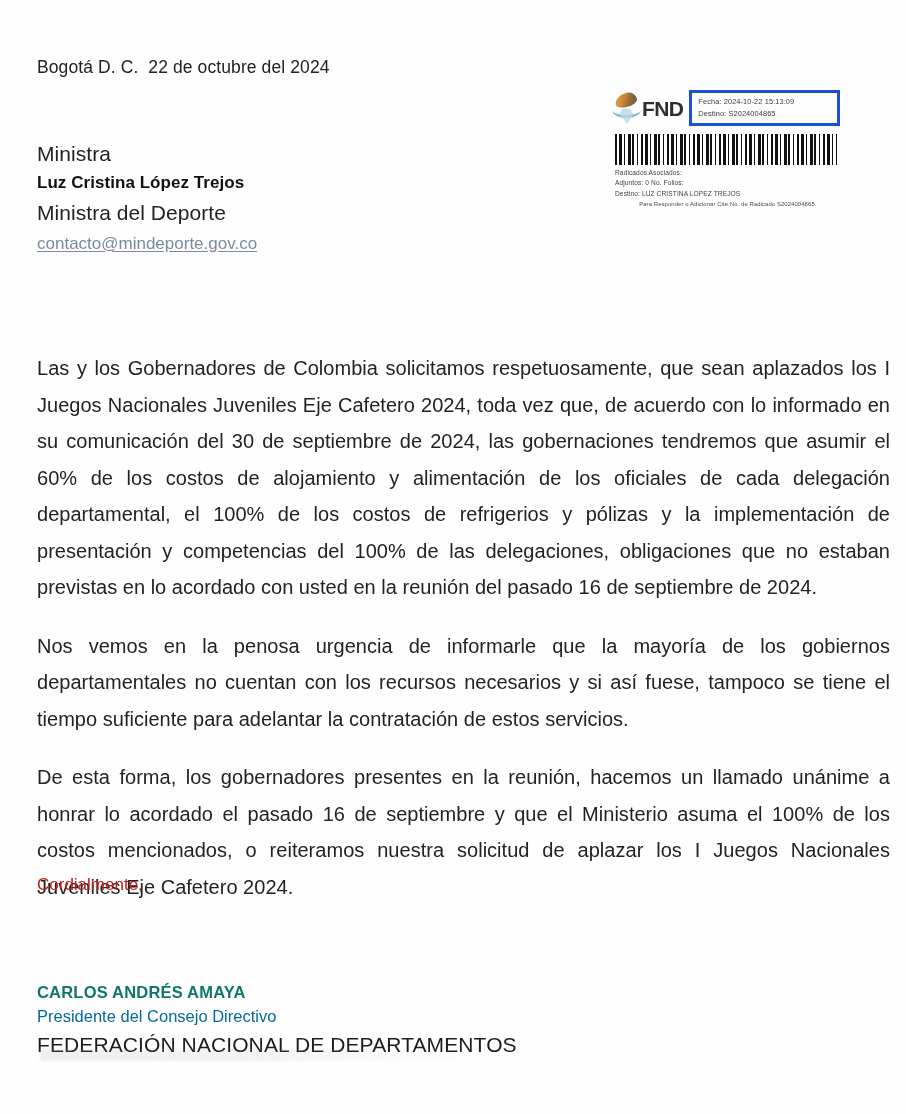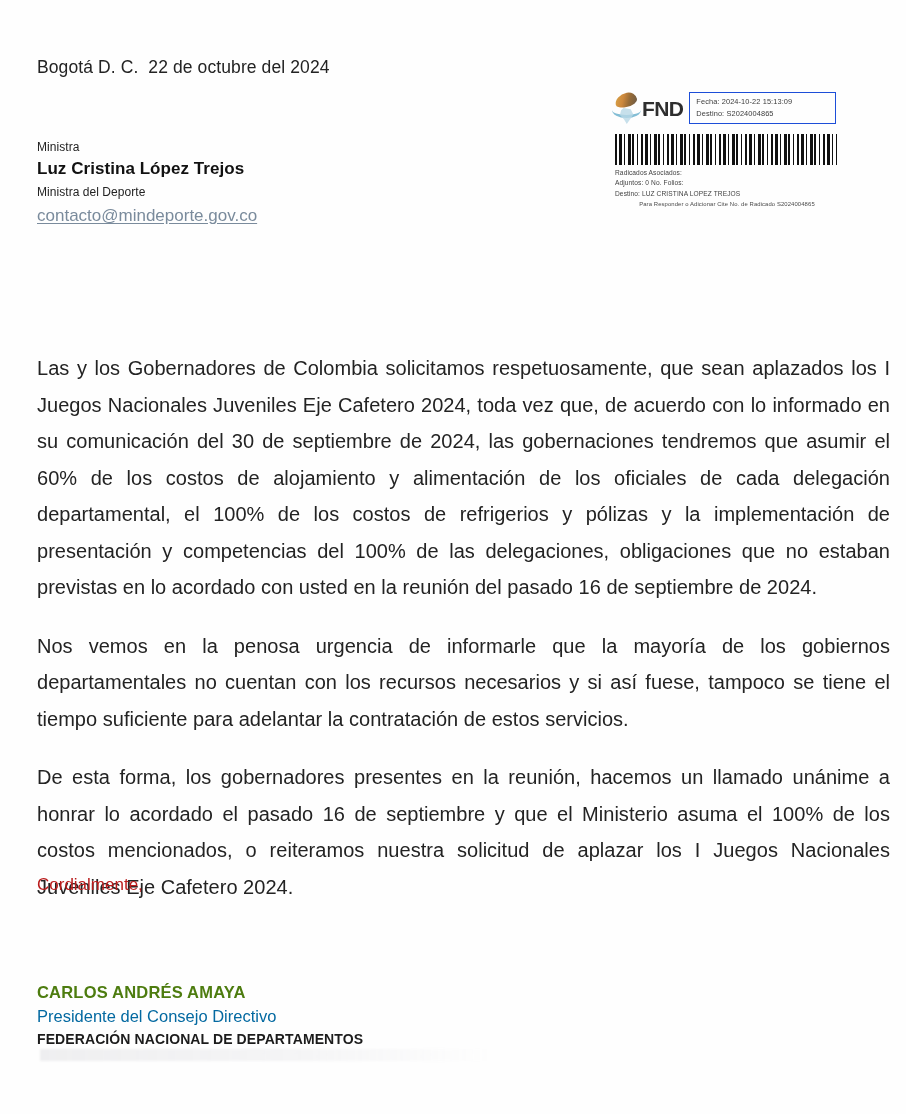--- a/index.html
+++ b/index.html
@@ -35,21 +35,21 @@
   }
 
   
   .recipient {
     position: absolute;
     left: 37px;
     top: 138px;
     line-height: 1.54;
   }
   .recipient .r-line {
-    font-size: 12px;
+    font-size: 21px;
     color: #232323;
     letter-spacing: 0.05px;
   }
   .recipient .r-name {
     font-weight: bold;
     font-size: 17px;
     color: #111111;
     letter-spacing: 0.05px;
   }
   .recipient .r-email {
@@ -114,21 +114,21 @@
   }
   .stamp-fnd {
     font-family: "Liberation Sans", sans-serif;
     font-weight: bold;
     font-size: 21px;
     letter-spacing: -0.6px;
     color: #2e2e2e;
     line-height: 1;
   }
   .stamp-meta {
-    border: 1px solid #1d4ed8;
+    border: 3px solid #1d4ed8;
     padding: 3px 5px 3px 6px;
     margin-left: 6px;
     min-width: 134px;
   }
   .stamp-meta div {
     font-size: 7.4px;
     color: #3b3b3b;
     line-height: 1.62;
     white-space: nowrap;
     letter-spacing: .1px;
@@ -207,32 +207,31 @@
   }
   .signature {
     position: absolute;
     left: 37px;
     top: 980px;
     line-height: 1.48;
   }
   .signature .sig-name {
     font-weight: bold;
     font-size: 16.5px;
-    color: #4d7c0f;
+    color: #0f766e;
     letter-spacing: .2px;
   }
   .signature .sig-role {
     font-size: 16.5px;
     color: #0369a1;
   }
   .signature .sig-org {
-    font-size: 14px;
+    font-size: 21px;
     color: #1c1c1c;
     letter-spacing: .1px;
-    font-weight: bold;
   }
 
   
   .scan-ghost {
     position: absolute;
     left: 40px;
     top: 1049px;
     width: 450px;
     height: 12px;
     background: linear-gradient(90deg, rgba(160,160,170,.16), rgba(170,170,180,.10) 60%, rgba(255,255,255,0));

